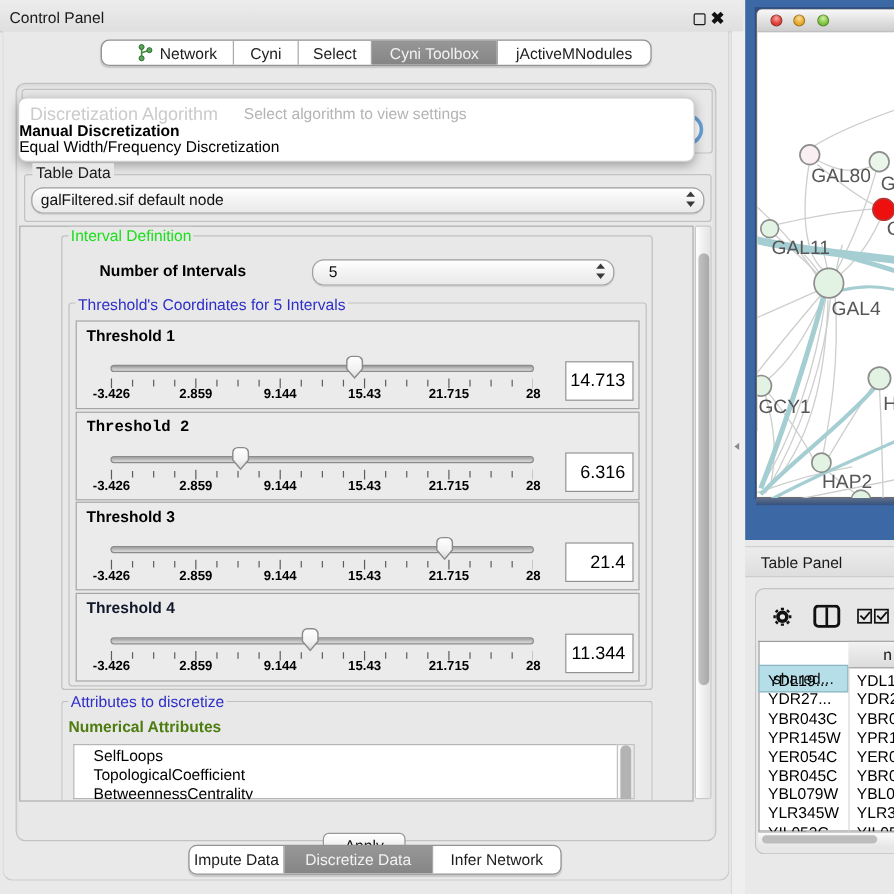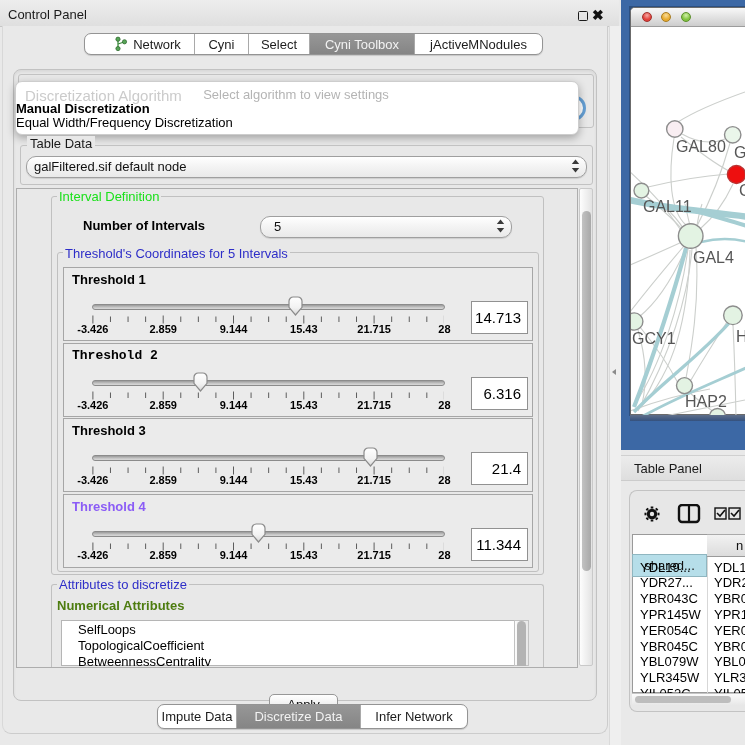--- a/index.html
+++ b/index.html
@@ -215,21 +215,21 @@
             <stop offset="0.6" stop-color="#f2f2f2"></stop>
             <stop offset="1" stop-color="#d8d8d8"></stop>
           </linearGradient>
         </defs>
         <path d="M2,5.2 a4.2,4.2 0 0 1 4.2,-4.2 h4.6 a4.2,4.2 0 0 1 4.2,4.2 v6.2 l-6.5,7.6 l-6.5,-7.6 z" fill="url(#tg)" stroke="#8a8a8a" stroke-width="1.2"></path>
       </svg>
     </div>
     <div class="vbox" style="left:407px;top:33px;width:49px;height:31px;line-height:31px;padding-right:6px;">21.4</div>
   </div>
 <div class="abs" style="left:63px;top:493.5px;width:468px;height:72px;border:1px solid #a6a6a6;background:#ebebeb;">
-    <div class="abs" style="left:8px;top:4px;font-size:13px;font-weight:700;color:#8b5cf6;">Threshold 4</div>
+    <div class="abs" style="left:8px;top:4px;font-size:13px;font-weight:700;color:#0f172a;">Threshold 4</div>
     <div class="track" style="left:28px;top:36px;width:351px;"></div>
     <div class="tickimg" style="left:0px;top:47px;">
       <svg width="380" height="10" viewBox="0 0 380 10">
         <line x1="28.90" y1="0.5" x2="28.90" y2="8.5" stroke="#5d5d5d" stroke-width="1"></line>
         <line x1="46.47" y1="1.5" x2="46.47" y2="7" stroke="#5d5d5d" stroke-width="1"></line>
         <line x1="64.05" y1="1.5" x2="64.05" y2="7" stroke="#5d5d5d" stroke-width="1"></line>
         <line x1="81.62" y1="1.5" x2="81.62" y2="7" stroke="#5d5d5d" stroke-width="1"></line>
         <line x1="99.20" y1="0.5" x2="99.20" y2="8.5" stroke="#5d5d5d" stroke-width="1"></line>
         <line x1="116.78" y1="1.5" x2="116.78" y2="7" stroke="#5d5d5d" stroke-width="1"></line>
         <line x1="134.35" y1="1.5" x2="134.35" y2="7" stroke="#5d5d5d" stroke-width="1"></line>

